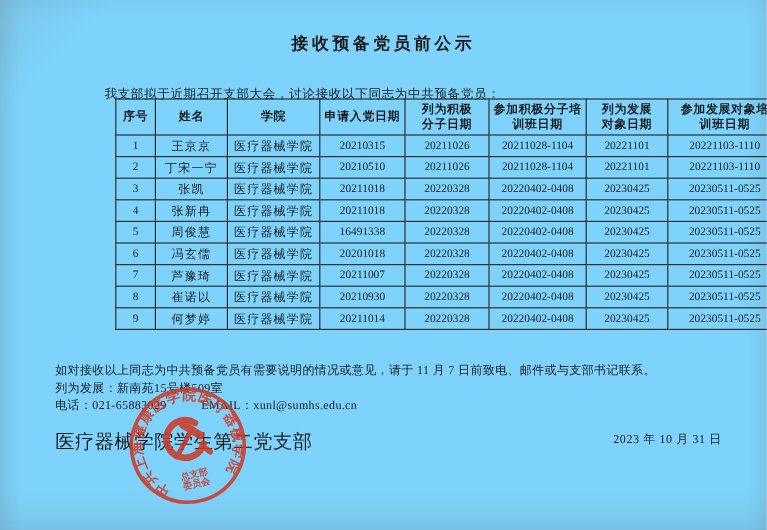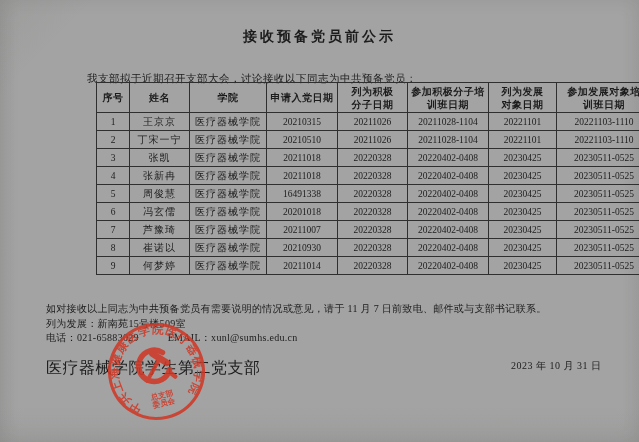--- a/index.html
+++ b/index.html
@@ -1,18 +1,18 @@
 <!DOCTYPE html>
 <html><head>
 <meta charset="utf-8">
 <style>
   html,body { margin:0; padding:0; background:#d9d9d6; }
   .paper {
     position:relative; width:639px; height:442px; margin:0 auto;
-    background:#a3a3a3; overflow:hidden;
+    background:#7dd3fc; overflow:hidden;
     font-family:"Liberation Serif", serif; color:#1c1c1c;
     box-shadow: inset 0 0 18px rgba(0,0,0,0.07);
   }
   .paper::before {
     content:''; position:absolute; inset:0; pointer-events:none;
     background:
       linear-gradient(135deg, rgba(120,120,115,0.16), transparent 9%),
       linear-gradient(90deg, rgba(100,100,95,0.10), transparent 3%),
       linear-gradient(0deg, rgba(110,110,105,0.12), transparent 8%),
       linear-gradient(270deg, rgba(120,120,115,0.08), transparent 3%);

